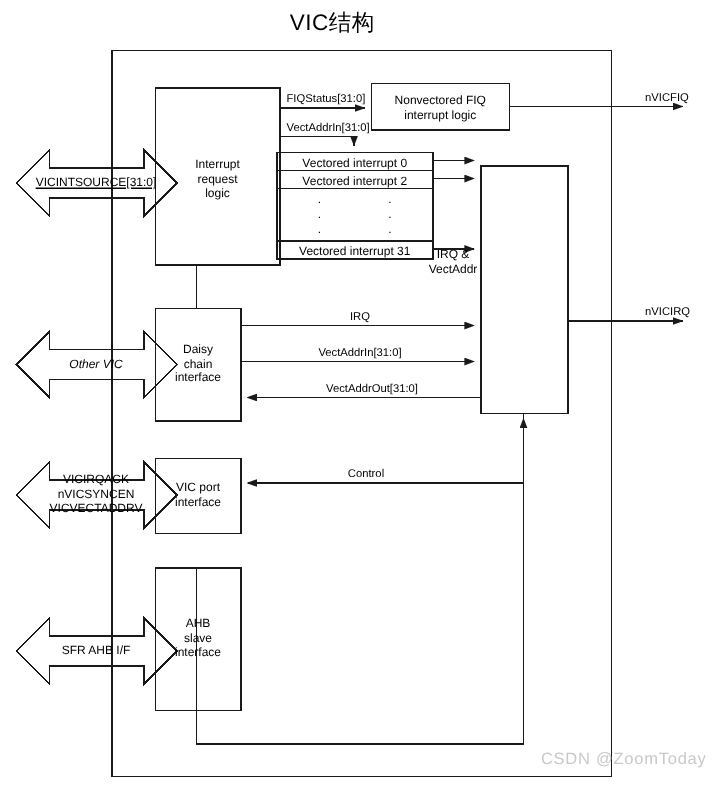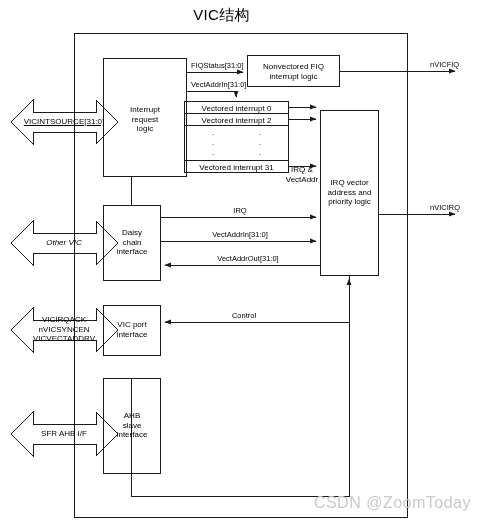--- a/index.html
+++ b/index.html
@@ -14,21 +14,21 @@
     position:absolute;left:0;top:6px;width:443px;text-align:center;
     font-size:15px;letter-spacing:0.3px;color:#000;
   }
   .lbl{
     position:absolute;font-size:8px;line-height:9.5px;color:#000;
     text-align:center;white-space:pre-line;
   }
   .lbl.blk{font-size:8px;}
   .sig{position:absolute;font-size:7.5px;line-height:9px;color:#000;white-space:nowrap;}
   .watermark{
-    position:absolute;right:8px;bottom:14px;font-size:16px;
+    position:absolute;right:8px;bottom:14px;font-size:11px;
     color:#c9c9c9;letter-spacing:0.5px;
   }
   .ctr{transform:translateX(-50%);}
 </style>
 </head>
 <body>
 
 <div id="stage">
 
   <div class="dtitle">VIC结构</div>
@@ -94,23 +94,20 @@
     </g>
   </svg>
 
   <div class="lbl blk ctr" style="left:145px;top:105px;width:80px;">Interrupt
 request
 logic</div>
 
   <div class="lbl blk ctr" style="left:293.5px;top:62px;width:92px;">Nonvectored FIQ
 interrupt logic</div>
 
-  <div class="lbl blk ctr" style="left:349.5px;top:178px;width:58px;">IRQ vector
-address and
-priority logic</div>
 
   <div class="lbl blk ctr" style="left:132px;top:228px;width:57px;">Daisy
 chain
 interface</div>
 
   <div class="lbl blk ctr" style="left:132px;top:320px;width:57px;">VIC port
 interface</div>
 
   <div class="lbl blk ctr" style="left:132px;top:411px;width:57px;">AHB
 slave

